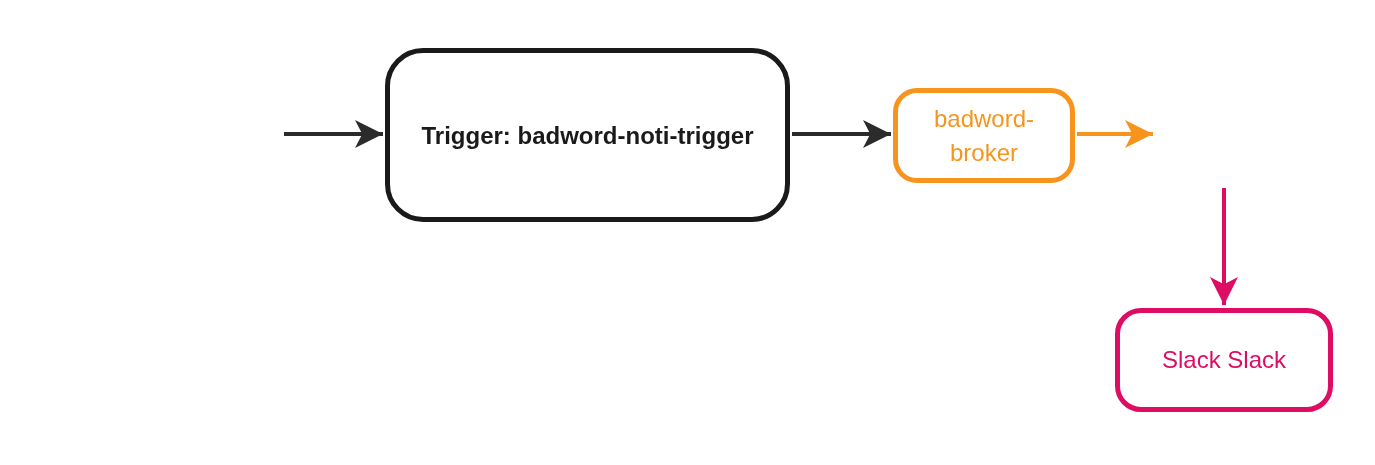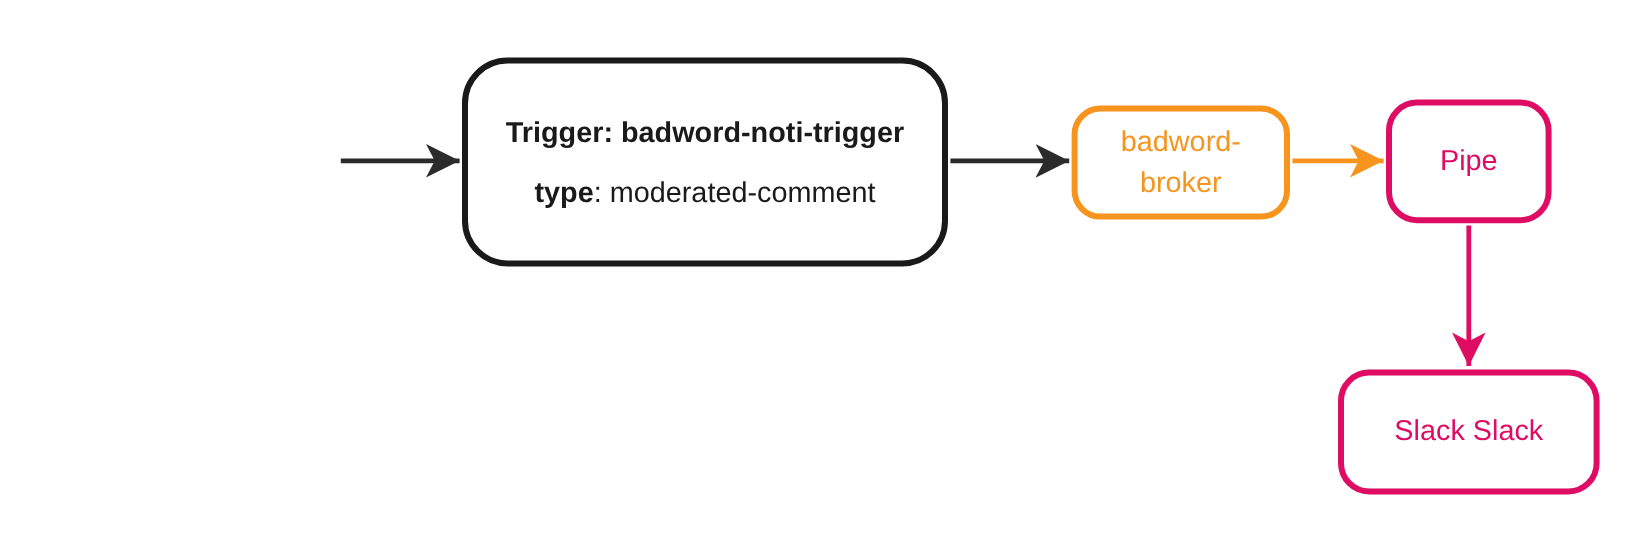--- a/index.html
+++ b/index.html
@@ -95,31 +95,25 @@
 
     <line x1="1224" y1="188" x2="1224" y2="305" stroke-width="4" marker-end="url(#ah-pink)" stroke="#DE0D63"></line>
   </svg>
 
 
   <div class="node node-black node-trigger">
     <div class="trigger-lines">
       <div class="trigger-line">
         <b>Trigger: badword-noti-trigger</b><span></span>
       </div>
-      <div class="trigger-line">
-        <b>type</b><span>: moderated-comment</span>
-      </div>
     </div>
   </div>
 
   <div class="node node-orange node-badword-broker">
     <div class="node-label">badword-broker</div>
   </div>
 
-  <div class="node node-pink node-pipe">
-    <div class="node-label">Pipe</div>
-  </div>
 
   <div class="node node-pink node-slack-sink">
     <div class="node-label">Slack Slack</div>
   </div>
 
 </div>
 
 </body></html>

